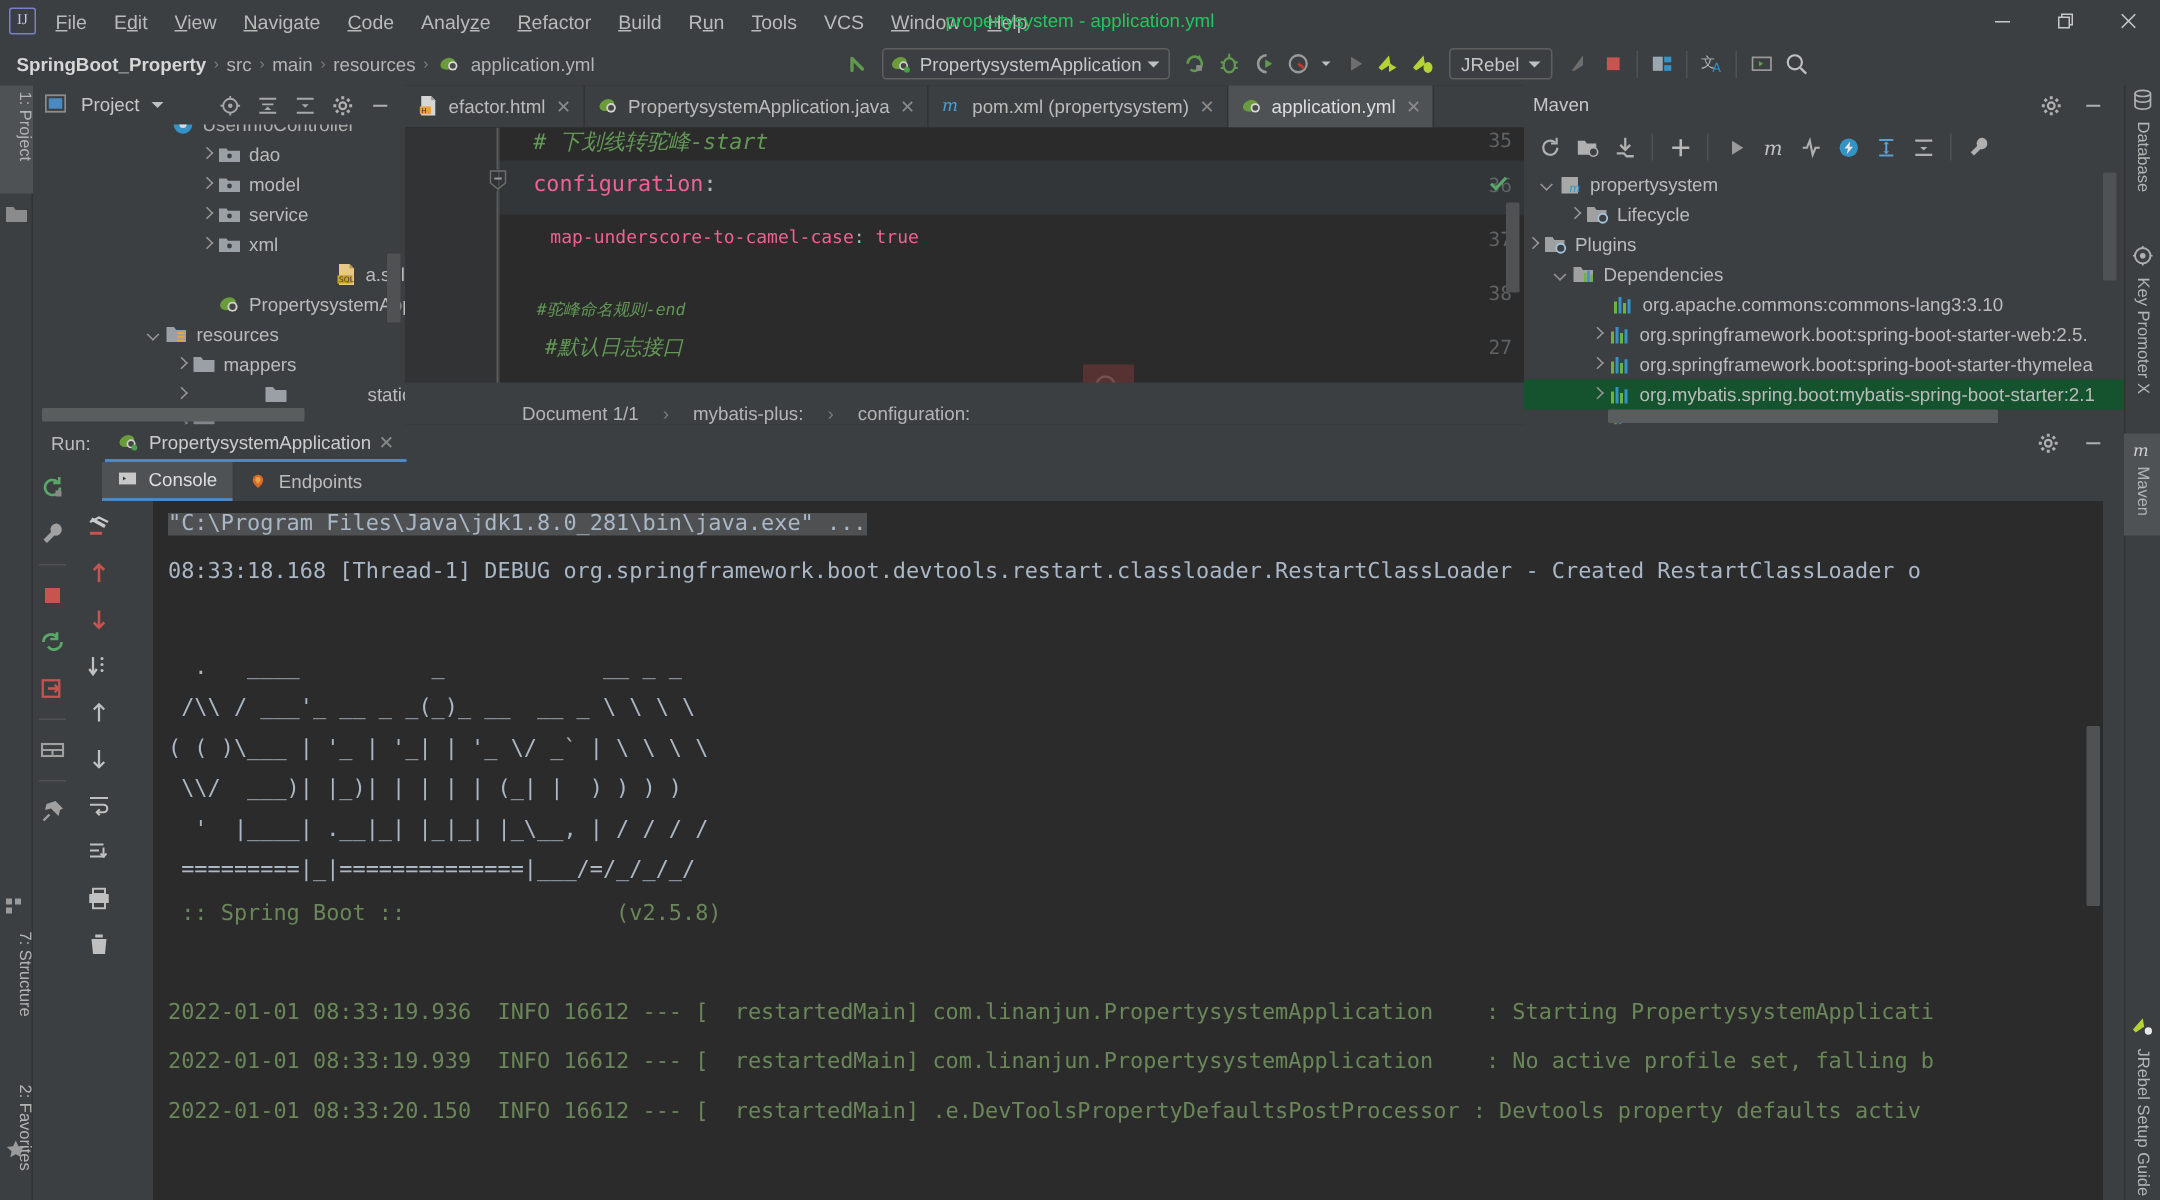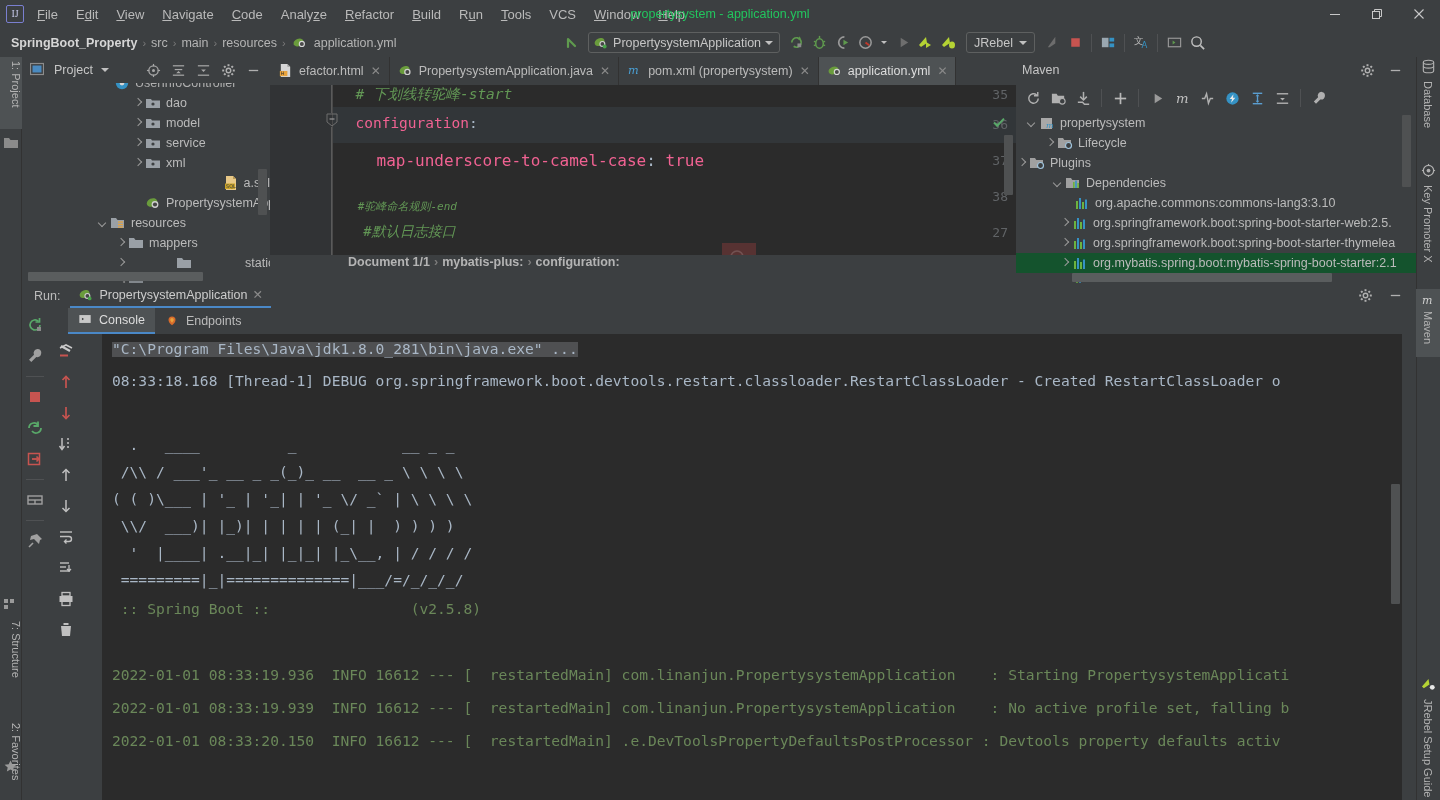--- a/index.html
+++ b/index.html
@@ -75,21 +75,21 @@
   .tab.active { background:#4e5254; color:#ddd; }
   .tab .x { color:#8a8a8a; font-size:12px; margin-left:2px;}
   .code { position:relative; height:198px; background:#2b2b2b; overflow:hidden; font-family:"DejaVu Sans Mono", monospace; }
   .gutter { position:absolute; left:0; top:0; width:62px; height:100%; background:#313335; }
   .lnum { position:absolute; right:8px; font-size:13px; color:#606366; }
   .codeline { position:absolute; left:68px; font-size:14.5px; white-space:pre; }
   .kw { color:#f06292; }
   .comment { color:#629755; font-style:italic; }
   .punc { color:#a9b7c6; }
   .hl-row { position:absolute; left:0; width:100%; height:36px; background:#323639; }
-  .statusline { position:absolute; bottom:0; left:0; right:0; height:28px; background:#3c3f41; display:flex; align-items:flex-start; padding-left:78px; gap:4px; font-size:12.5px; color:#b4b4b4;font-weight:bold;}
+  .statusline { position:absolute; bottom:0; left:0; right:0; height:28px; background:#3c3f41; display:flex; align-items:flex-end; padding-left:78px; gap:16px; font-size:12.5px; color:#b4b4b4;}
 
   
   .maven { position:absolute; left:1016px; top:57px; width:400px; height:226px; background:#3c3f41; }
   .mvnhdr { height:26px; display:flex; align-items:center; padding:0 6px; }
   .mvnhdr .title { font-size:12.5px; color:#c6c6c6; }
   .mvntb { height:30px; display:flex; align-items:center; gap:3px; padding:0 6px; }
   .mvntree { position:absolute; top:56px; left:0; right:0; bottom:0; overflow:hidden;}
   .mrow { height:20px; display:flex; align-items:center; font-size:12.5px; color:#bbbbbb; white-space:nowrap; }
   .mrow.sel { background:#14532d; }
 
@@ -604,21 +604,21 @@
         <svg width="14" height="14" viewBox="0 0 14 14">
             <path d="M2 1h10v8l-5 4-5-4z" fill="none" stroke="#6e6e6e" stroke-width="1"></path>
             <line x1="4.5" y1="6" x2="9.5" y2="6" stroke="#9a9a9a" stroke-width="1.2"></line>
           </svg>
       </div>
       <div style="position:absolute;left:61px;top:0;width:1px;height:28px;background:#5a5a5a;"></div>
       <div style="position:absolute;left:61px;top:42px;width:1px;height:140px;background:#5a5a5a;"></div>
 
       <div class="codeline comment" style="top:0px;">  # 下划线转驼峰-start</div>
       <div class="codeline" style="top:30px;"><span class="kw">  configuration</span><span class="punc">:</span></div>
-      <div class="codeline" style="top:66px;font-size:16px;"><span class="kw">    map-underscore-to-camel-case</span><span class="punc">: </span><span class="kw">true</span></div>
+      <div class="codeline" style="top:66px;font-size:12px;"><span class="kw">    map-underscore-to-camel-case</span><span class="punc">: </span><span class="kw">true</span></div>
       <div class="codeline comment" style="top:114px;font-size:11px;">   #驼峰命名规则-end</div>
       <div class="codeline comment" style="top:138px;font-size:14px;">   #默认日志接口</div>
 
       <div style="position:absolute;right:10px;top:30px;">
         <svg width="14" height="14" viewBox="0 0 14 14">
             <path d="M2 7.5l3.2 3.2L12 3.6" fill="none" stroke="#59a869" stroke-width="2"></path>
           </svg>
       </div>
 
       <div class="sb-thumb" style="top:50px;height:60px;right:3px;"></div>
@@ -766,21 +766,21 @@
       <div class="mrow" style="">
         <span class="arrow r"></span>
         <span class="ficon">
           <svg width="16" height="16" viewBox="0 0 16 16">
               <path d="M1 3h5l1.3 2H14v8H1z" fill="#a0a0a0"></path>
               <circle cx="11.5" cy="10.5" r="3" fill="#3c3f41" stroke="#9fc4dd" stroke-width="1.2"></circle>
             </svg>
         </span>
         <span>Plugins</span>
       </div>
-      <div class="mrow" style="padding-left:36px;">
+      <div class="mrow" style="padding-left:19px;">
         <span class="arrow d"></span>
         <span class="ficon">
           <svg width="16" height="16" viewBox="0 0 16 16">
               <path d="M1 3h5l1.3 2H14v8H1z" fill="#a0a0a0"></path>
               <g>
                 <rect x="8" y="7" width="1.6" height="6" fill="#6cb33f"></rect>
                 <rect x="10.2" y="5.5" width="1.6" height="7.5" fill="#3592c4"></rect>
                 <rect x="12.4" y="8" width="1.6" height="5" fill="#6cb33f"></rect>
               </g>
             </svg>

